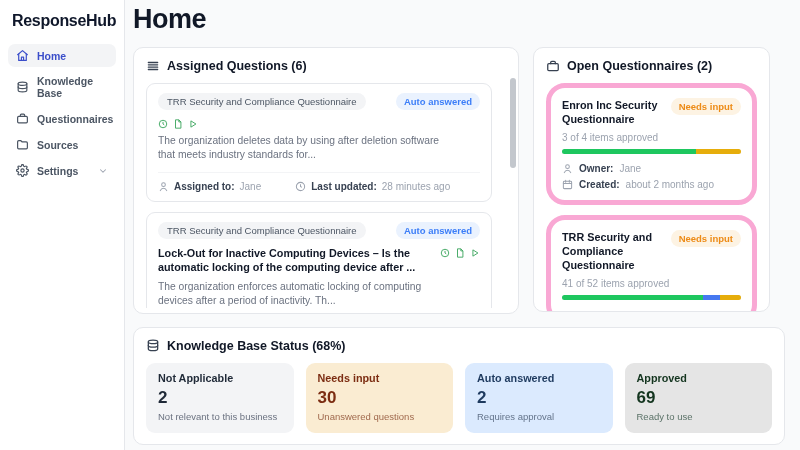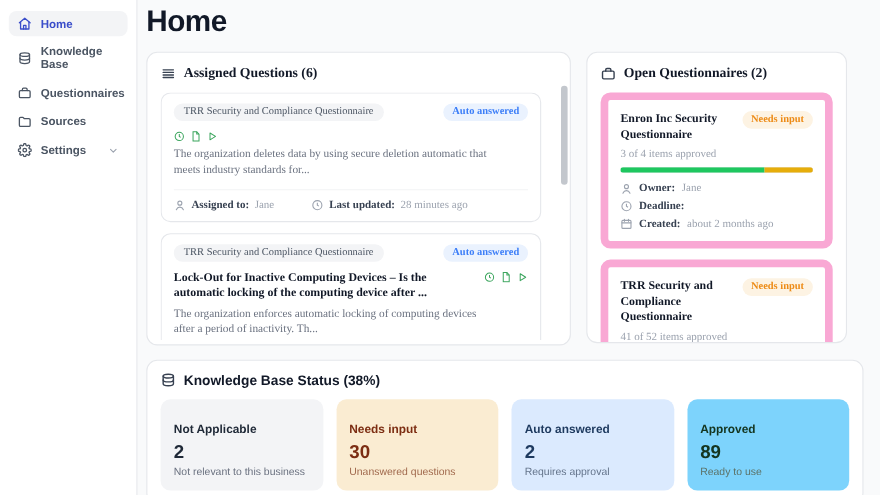--- a/index.html
+++ b/index.html
@@ -26,21 +26,21 @@
   }
   .nav-item .ni { color:#4b5563; }
   .nav-item.active { background:#f3f4f6; color:#3b4eca; }
   .nav-item.active .ni { color:#3b4eca; }
   .chev { margin-left:auto; color:#9ca3af; }
 
   
   .main { flex:1; padding:4px 11px 0 8px; }
   .page-title { font-size:27px; font-weight:bold; letter-spacing:-0.5px; margin:0 0 12px 0; }
 
-  .top-row { display:flex; gap:14px; align-items:flex-start;font-family:Liberation Serif, serif; }
+  .top-row { display:flex; gap:14px; align-items:flex-start; }
 
   .card {
     background:#ffffff; border:1px solid #e5e7eb; border-radius:10px;
     padding:11px 12px;
   }
   .card-head { display:flex; align-items:center; gap:7px; margin-bottom:10px; }
   .card-head .ci { color:#374151; }
   .card-title { font-size:12.5px; font-weight:bold; color:#111827; }
 
   
@@ -69,55 +69,56 @@
     display:flex; gap:34px; align-items:center;
     border-top:1px solid #f3f4f6; margin-top:9px; padding-top:8px;
     font-size:10px; color:#9ca3af;
   }
   .q-foot .fi { color:#9ca3af; }
   .q-foot b { color:#374151; font-weight:bold; }
   .foot-pair { display:flex; align-items:center; gap:5px; }
 
   
   .oq-card { width:237px; height:265px; overflow:hidden; }
-  .oq-item { border:7px solid #f9a8d4; border-radius:9px; padding:10px 11px; margin-bottom:10px; background:#fff; }
+  .oq-item { border:5px solid #f9a8d4; border-radius:19px; padding:10px 11px; margin-bottom:10px; background:#fff; }
   .oq-top { display:flex; justify-content:space-between; align-items:flex-start; gap:6px; margin-bottom:6px; }
   .oq-name { font-size:10.8px; font-weight:bold; line-height:1.3; }
   .oq-progress-text { font-size:10px; color:#9ca3af; margin-bottom:6px; }
   .pbar { display:flex; height:5px; border-radius:3px; overflow:hidden; background:#e5e7eb; margin-bottom:9px; }
   .pbar span { height:100%; }
   .meta-row { display:flex; align-items:center; gap:6px; font-size:10px; color:#9ca3af; margin-top:5px; }
   .meta-row .mi { color:#9ca3af; }
   .meta-row b { color:#374151; }
 
   
   .kb-card { margin-top:13px; width:652px; }
   .stat-row { display:flex; gap:12px; }
   .stat {
     flex:1; border-radius:9px; padding:9px 12px 11px 12px; min-height:64px;
   }
-  .stat .s-label { font-size:10.8px; font-weight:bold; margin-bottom:4px;margin-top:13px; }
+  .stat .s-label { font-size:10.8px; font-weight:bold; margin-bottom:4px; }
   .stat .s-value { font-size:17px; font-weight:bold; margin-bottom:3px; }
   .stat .s-desc { font-size:9.5px; color:#6b7280; }
   .stat.gray   { background:#f3f4f6; }
   .stat.gray .s-label, .stat.gray .s-value { color:#1f2937; }
   .stat.orange { background:#faecd2; }
   .stat.orange .s-label, .stat.orange .s-value { color:#7c2d12; }
   .stat.orange .s-desc { color:#a16a4e; }
   .stat.blue   { background:#dbeafe; }
   .stat.blue .s-label, .stat.blue .s-value { color:#1e3a5f; }
   .stat.blue .s-desc { color:#64748b; }
-  .stat.green  { background:#7dd3fc; }
+  .stat.green  { background:#e5e5e5; }
   .stat.green .s-label, .stat.green .s-value { color:#14351f; }
   .stat.green .s-desc { color:#5b7268; }
 </style>
 </head>
 <body>
 
 <aside class="sidebar">
+  <div class="logo">ResponseHub</div>
 
   <div class="nav-item active">
     <span class="ni">
       <svg width="13" height="13" viewBox="0 0 24 24" fill="none" stroke="currentColor" stroke-width="2.2" stroke-linecap="round" stroke-linejoin="round">
           <path d="M3 10.5 12 3l9 7.5"></path>
           <path d="M5 9.5V21h14V9.5"></path>
           <path d="M10 21v-6h4v6"></path>
         </svg>
     </span>
     <span>Home</span>
@@ -205,21 +206,21 @@
                     <path d="M14 2v5h5"></path>
                   </svg>
                 </span>
               <span>
                   <svg width="10" height="10" viewBox="0 0 24 24" fill="none" stroke="currentColor" stroke-width="2.2" stroke-linejoin="round">
                     <path d="M7 4.5 19 12 7 19.5Z"></path>
                   </svg>
                 </span>
             </div>
           </div>
-          <div class="q-desc">The organization deletes data by using secure deletion automatic that meets industry standards for...</div>
+          <div class="q-desc">The organization deletes data by using after deletion software that meets industry standards for...</div>
           <div class="q-foot">
             <span class="foot-pair">
               <span class="fi">
                   <svg width="11" height="11" viewBox="0 0 24 24" fill="none" stroke="currentColor" stroke-width="2.2" stroke-linecap="round">
                     <circle cx="12" cy="8" r="4"></circle>
                     <path d="M5 21c1.5-3.5 4-5 7-5s5.5 1.5 7 5"></path>
                   </svg>
                 </span>
               <b>Assigned to:</b>
               <span>Jane</span>
@@ -301,30 +302,20 @@
               <svg width="11" height="11" viewBox="0 0 24 24" fill="none" stroke="currentColor" stroke-width="2.2" stroke-linecap="round">
                 <circle cx="12" cy="8" r="4"></circle>
                 <path d="M5 21c1.5-3.5 4-5 7-5s5.5 1.5 7 5"></path>
               </svg>
             </span>
           <b>Owner:</b>
           <span>Jane</span>
         </div>
         <div class="meta-row">
           <span class="mi">
-              <svg width="11" height="11" viewBox="0 0 24 24" fill="none" stroke="currentColor" stroke-width="2.2">
-                <circle cx="12" cy="12" r="9"></circle>
-                <path d="M12 7v5l3 2"></path>
-              </svg>
-            </span>
-          <b>Deadline:</b>
-          <span></span>
-        </div>
-        <div class="meta-row">
-          <span class="mi">
               <svg width="11" height="11" viewBox="0 0 24 24" fill="none" stroke="currentColor" stroke-width="2.2" stroke-linecap="round">
                 <rect x="3" y="5" width="18" height="16" rx="2"></rect>
                 <path d="M8 3v4M16 3v4M3 10h18"></path>
               </svg>
             </span>
           <b>Created:</b>
           <span>about 2 months ago</span>
         </div>
       </article>
 
@@ -346,39 +337,39 @@
 
   <section class="card kb-card">
     <div class="card-head">
       <span class="ci">
         <svg width="14" height="14" viewBox="0 0 24 24" fill="none" stroke="currentColor" stroke-width="2.2" stroke-linecap="round">
             <ellipse cx="12" cy="5" rx="8" ry="3"></ellipse>
             <path d="M4 5v6c0 1.7 3.6 3 8 3s8-1.3 8-3V5"></path>
             <path d="M4 11v6c0 1.7 3.6 3 8 3s8-1.3 8-3v-6"></path>
           </svg>
       </span>
-      <span class="card-title">Knowledge Base Status (38%)</span>
+      <span class="card-title">Knowledge Base Status (68%)</span>
     </div>
     <div class="stat-row">
       <div class="stat gray">
         <div class="s-label">Not Applicable</div>
         <div class="s-value">2</div>
         <div class="s-desc">Not relevant to this business</div>
       </div>
       <div class="stat orange">
         <div class="s-label">Needs input</div>
         <div class="s-value">30</div>
         <div class="s-desc">Unanswered questions</div>
       </div>
       <div class="stat blue">
         <div class="s-label">Auto answered</div>
         <div class="s-value">2</div>
         <div class="s-desc">Requires approval</div>
       </div>
       <div class="stat green">
         <div class="s-label">Approved</div>
-        <div class="s-value">89</div>
+        <div class="s-value">69</div>
         <div class="s-desc">Ready to use</div>
       </div>
     </div>
   </section>
 
 </main>
 
 </body></html>

